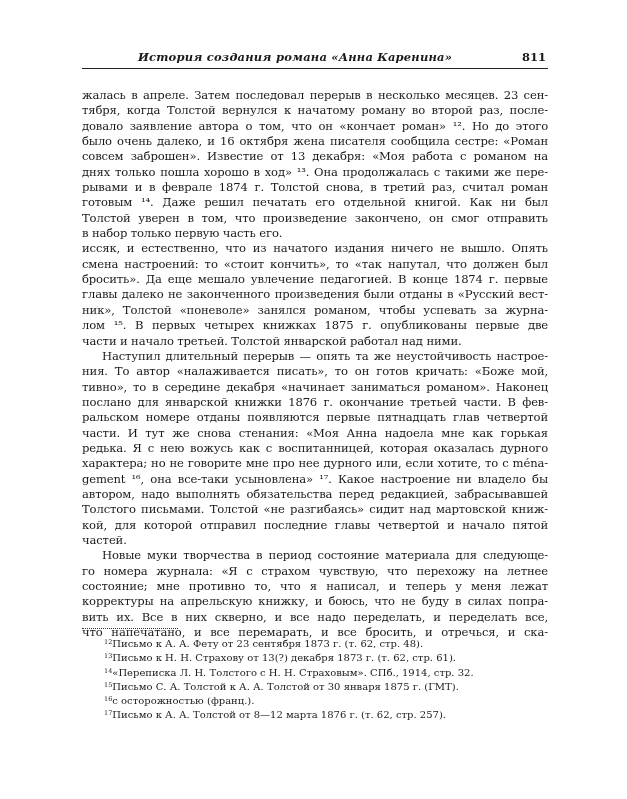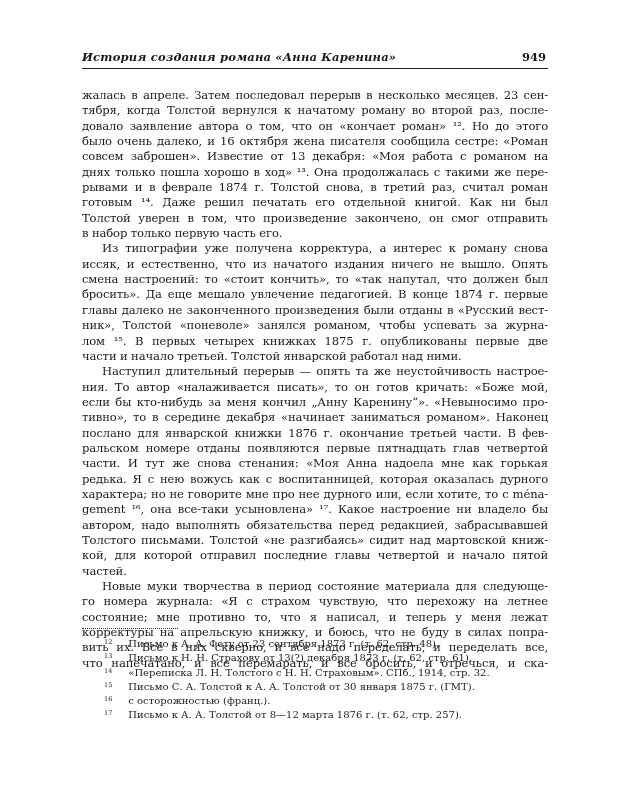--- a/index.html
+++ b/index.html
@@ -1,75 +1,73 @@
 <!DOCTYPE html>
 <html><head>
 <meta charset="utf-8">
 <style>
   html, body { margin: 0; padding: 0; background: #ffffff; }
   body { width: 627px; height: 799px; position: relative; overflow: hidden;
          font-family: "DejaVu Serif", "Liberation Serif", serif; color: #1a1a1a; }
   .page { position: absolute; left: 82px; top: 48px; width: 466px; }
   .running-head { position: relative; height: 20px; font-size: 11.5px; }
-  .running-title { position: absolute; left: 0; right: 40px; 
+  .running-title { position: absolute; left: 0; right: 40px; text-align: center;
                    font-style: italic; font-weight: bold; letter-spacing: 0.2px; top: 2px; }
   .page-number { position: absolute; right: 2px; top: 2px; font-weight: bold; }
   .head-rule { position: absolute; left: 0; right: 0; top: 20px; height: 0;
                border-top: 1.6px solid #222; }
   .body-text { position: absolute; left: 0; top: 40px; width: 466px;
                font-size: 11.6px; line-height: 15.35px; text-align: justify;
                hyphens: manual; }
   .line { display: block; text-align: justify; text-align-last: justify; white-space: nowrap;
           overflow: hidden; height: 15.35px; letter-spacing: -0.15px; word-spacing: 0; }
   .line.last { text-align-last: left; }
   .line.indent { padding-left: 20px; }
   .fn-rule { position: absolute; left: 0; top: 580px; width: 96px; height: 0;
              border-top: 1.5px dotted #333; }
   .footnotes { position: absolute; left: 22px; top: 588px; width: 440px;
                font-size: 10px; line-height: 13.3px; }
   .fn { display: block; white-space: nowrap; }
-  .fn-num { font-size: 6.5px; vertical-align: 3px; margin-right: 16px; }
+  .fn-num { font-size: 6.5px; vertical-align: 3px; margin-right: 0; }
 </style>
 </head>
 <body>
 
 <div class="page">
   <div class="running-head">
     <span class="running-title">История создания романа «Анна Каренина»</span>
-    <span class="page-number">949</span>
+    <span class="page-number">811</span>
     <div class="head-rule"></div>
   </div>
 
   <div class="body-text">
     <div>
       <span class="line">жалась в апреле. Затем последовал перерыв в несколько месяцев. 23 сен-</span>
       <span class="line">тября, когда Толстой вернулся к начатому роману во второй раз, после-</span>
       <span class="line">довало заявление автора о том, что он «кончает роман» ¹². Но до этого</span>
       <span class="line">было очень далеко, и 16 октября жена писателя сообщила сестре: «Роман</span>
       <span class="line">совсем заброшен». Известие от 13 декабря: «Моя работа с романом на</span>
       <span class="line">днях только пошла хорошо в ход» ¹³. Она продолжалась с такими же пере-</span>
       <span class="line">рывами и в феврале 1874 г. Толстой снова, в третий раз, считал роман</span>
       <span class="line">готовым ¹⁴. Даже решил печатать его отдельной книгой. Как ни был</span>
       <span class="line">Толстой уверен в том, что произведение закончено, он смог отправить</span>
       <span class="line last">в набор только первую часть его.</span>
     </div>
     <div>
-      <span class="line indent">Из типографии уже получена корректура, а интерес к роману снова</span>
       <span class="line">иссяк, и естественно, что из начатого издания ничего не вышло. Опять</span>
       <span class="line">смена настроений: то «стоит кончить», то «так напутал, что должен был</span>
       <span class="line">бросить». Да еще мешало увлечение педагогией. В конце 1874 г. первые</span>
       <span class="line">главы далеко не законченного произведения были отданы в «Русский вест-</span>
       <span class="line">ник», Толстой «поневоле» занялся романом, чтобы успевать за журна-</span>
       <span class="line">лом ¹⁵. В первых четырех книжках 1875 г. опубликованы первые две</span>
       <span class="line last">части и начало третьей. Толстой январской работал над ними.</span>
     </div>
     <div>
       <span class="line indent">Наступил длительный перерыв — опять та же неустойчивость настрое-</span>
       <span class="line">ния. То автор «налаживается писать», то он готов кричать: «Боже мой,</span>
-      <span class="line">если бы кто-нибудь за меня кончил „Анну Каренину“». «Невыносимо про-</span>
       <span class="line">тивно», то в середине декабря «начинает заниматься романом». Наконец</span>
       <span class="line">послано для январской книжки 1876 г. окончание третьей части. В фев-</span>
       <span class="line">ральском номере отданы появляются первые пятнадцать глав четвертой</span>
       <span class="line">части. И тут же снова стенания: «Моя Анна надоела мне как горькая</span>
       <span class="line">редька. Я с нею вожусь как с воспитанницей, которая оказалась дурного</span>
       <span class="line">характера; но не говорите мне про нее дурного или, если хотите, то с ména-</span>
       <span class="line">gement ¹⁶, она все-таки усыновлена» ¹⁷. Какое настроение ни владело бы</span>
       <span class="line">автором, надо выполнять обязательства перед редакцией, забрасывавшей</span>
       <span class="line">Толстого письмами. Толстой «не разгибаясь» сидит над мартовской книж-</span>
       <span class="line">кой, для которой отправил последние главы четвертой и начало пятой</span>

